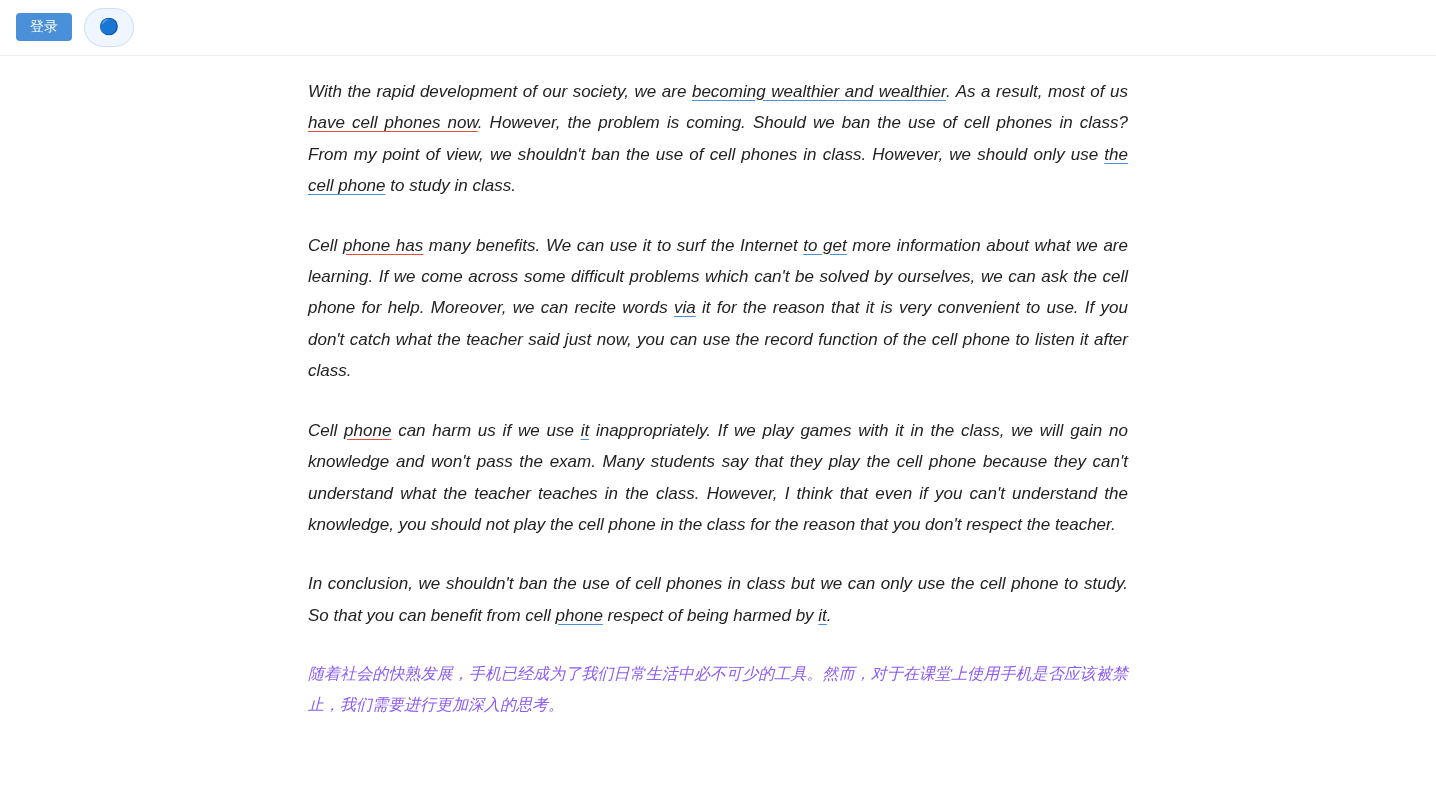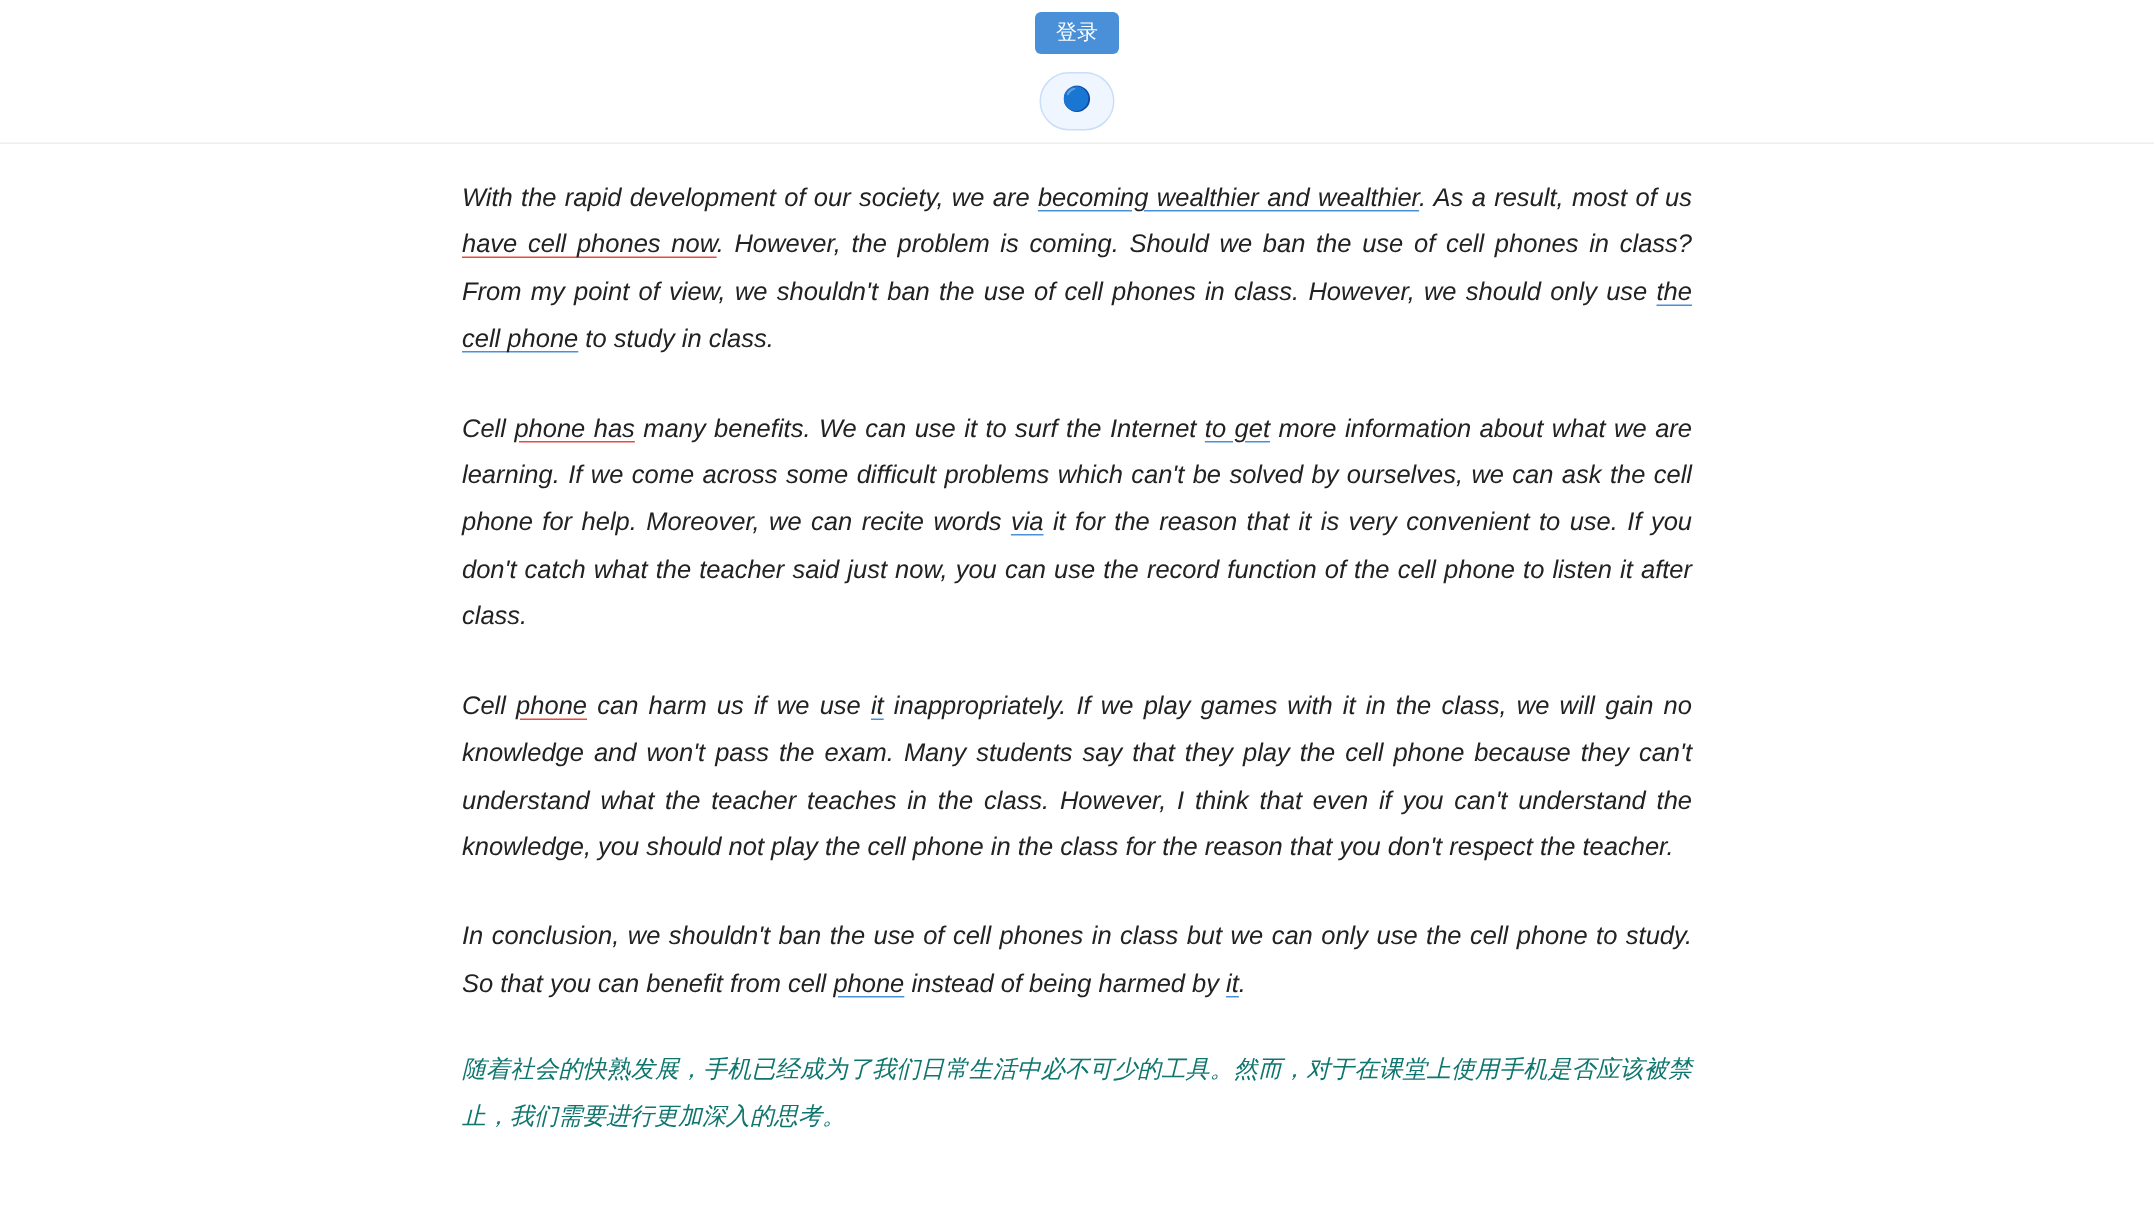--- a/index.html
+++ b/index.html
@@ -1,19 +1,18 @@
 <!DOCTYPE html>
 <html><head>
   <meta charset="utf-8">
   <style>
     * {
       margin: 0;
       padding: 0;
       box-sizing: border-box;
-      flex-direction: column;
     }
 
     body {
       font-family: "SimSun", "宋体", Arial, sans-serif;
       background: #fff;
       color: #333;
       font-size: 16px;
       line-height: 1.8;
     }
 
@@ -83,21 +82,21 @@
     .underline-red {
       text-decoration: underline;
       text-decoration-color: #e74c3c;
       text-underline-offset: 3px;
     }
 
     
     .chinese-paragraph {
       font-size: 16px;
       line-height: 1.9;
-      color: #0f766e;
+      color: #8b5cf6;
       margin-bottom: 20px;
     }
   </style>
 </head>
 <body>
 
 <div id="topbar">
   <button id="login-btn">登录</button>
   <div id="plugin-notice">
     <span id="plugin-icon">🔵</span>
@@ -112,18 +111,18 @@
 
   <p class="paragraph">
     <span>Cell </span><span class="underline-red">phone has</span><span> many benefits. We can use it to surf the Internet </span><span class="underline-blue">to get</span><span> more information about what we are learning. If we come across some difficult problems which can't be solved by ourselves, we can ask the cell phone for help. Moreover, we can recite words </span><span class="underline-blue">via</span><span> it for the reason that it is very convenient to use. If you don't catch what the teacher said just now, you can use the record function of the cell phone to listen it after class.</span>
   </p>
 
   <p class="paragraph">
     <span>Cell </span><span class="underline-red">phone</span><span> can harm us if we use </span><span class="underline-blue">it</span><span> inappropriately. If we play games with it in the class, we will gain no knowledge and won't pass the exam. Many students say that they play the cell phone because they can't understand what the teacher teaches in the class. However, I think that even if you can't understand the knowledge, you should not play the cell phone in the class for the reason that you don't respect the teacher.</span>
   </p>
 
   <p class="paragraph">
-    <span>In conclusion, we shouldn't ban the use of cell phones in class but we can only use the cell phone to study. So that you can benefit from cell </span><span class="underline-blue">phone</span><span> instead of being harmed by </span><span class="underline-blue">it</span><span>.</span>
+    <span>In conclusion, we shouldn't ban the use of cell phones in class but we can only use the cell phone to study. So that you can benefit from cell </span><span class="underline-blue">phone</span><span> respect of being harmed by </span><span class="underline-blue">it</span><span>.</span>
   </p>
 
   <p class="paragraph chinese-paragraph">随着社会的快熟发展，手机已经成为了我们日常生活中必不可少的工具。然而，对于在课堂上使用手机是否应该被禁止，我们需要进行更加深入的思考。</p>
 
 </div>
 
 </body></html>

